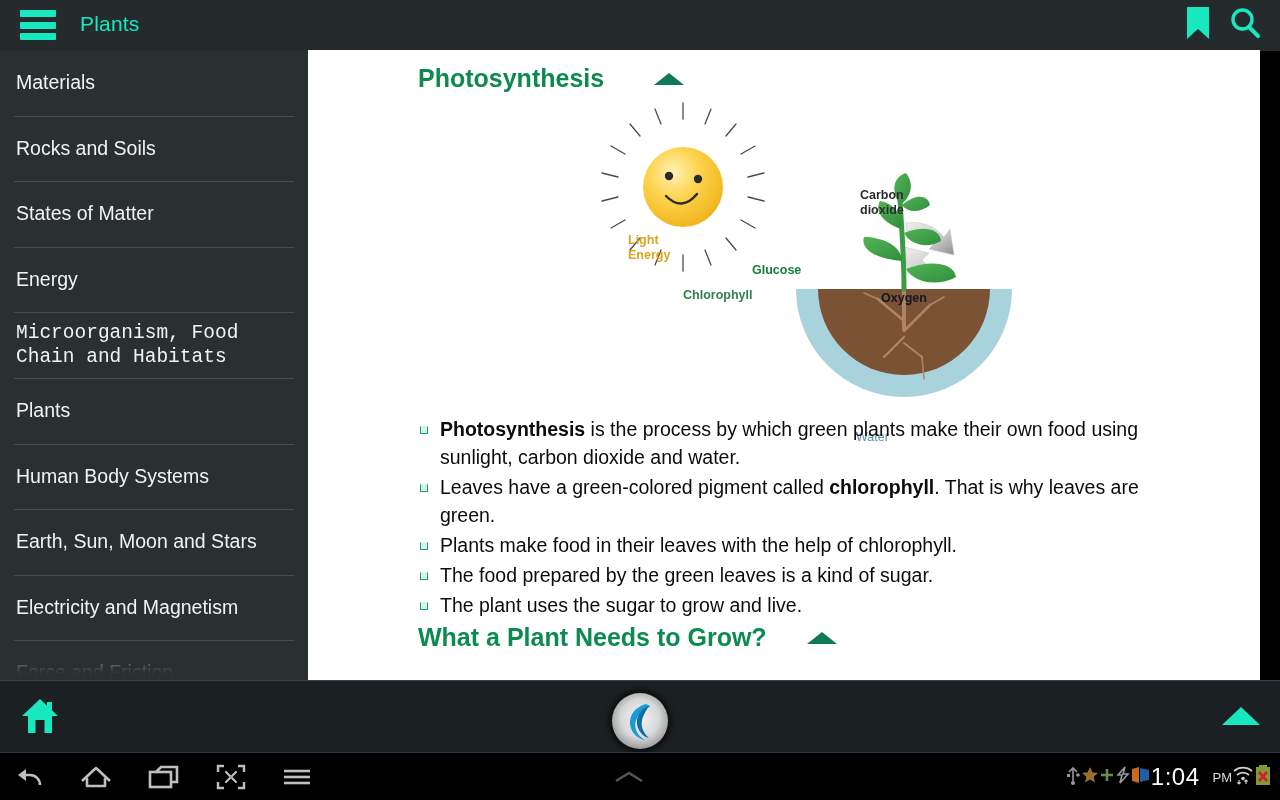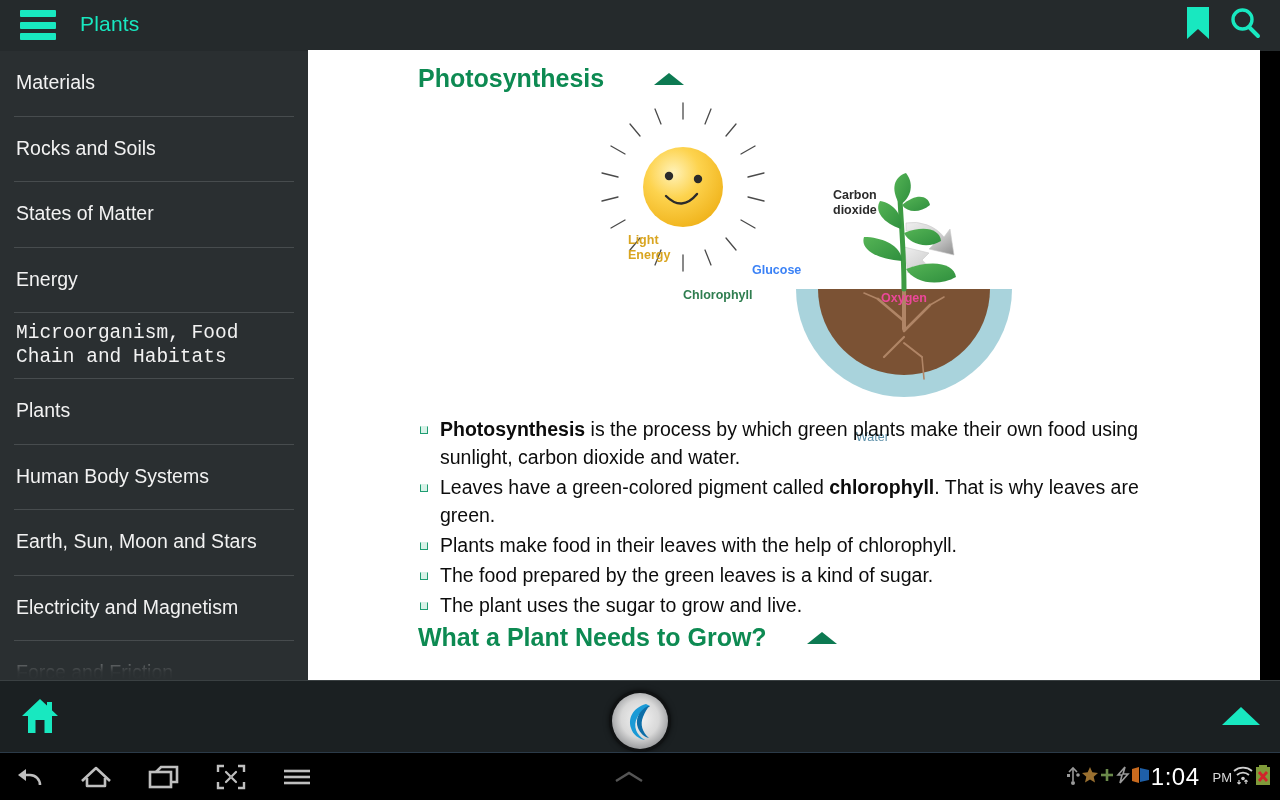--- a/index.html
+++ b/index.html
@@ -68,24 +68,24 @@
     color: #0d8a52;
     font-size: 25px; font-weight: bold;
   }
   .sec-head .caret { margin-left: 48px; }
 
   
   .diagram { position: relative; width: 952px; height: 310px; }
 
   .lbl { position: absolute; font-size: 12.5px; font-weight: bold; line-height: 1.22; }
   .lbl.light   { left: 320px; top: 140px; color: #d9a520; }
-  .lbl.gluc    { left: 444px; top: 170px; color: #3b82f6; }
-  .lbl.carbon  { left: 525px; top: 95px;  color: #2b2b2b; font-weight: bold; text-align: center; }
+  .lbl.gluc    { left: 444px; top: 170px; color: #15803d; }
+  .lbl.carbon  { left: 552px; top: 95px;  color: #2b2b2b; font-weight: bold; text-align: center; }
   .lbl.chloro  { left: 375px; top: 195px; color: #2e7d4f; }
-  .lbl.oxy     { left: 573px; top: 198px; color: #ec4899; }
+  .lbl.oxy     { left: 573px; top: 198px; color: #0f172a; }
   .lbl.water   { left: 548px; top: 337px; color: #5b8fa8; font-weight: normal; }
 
   
   .bullets { padding: 12px 0 0 110px; }
   .bullet {
     position: relative;
     font-size: 19.5px; color: #0c0c0c;
     line-height: 28px;
     padding-left: 22px;
     margin-bottom: 2px;

